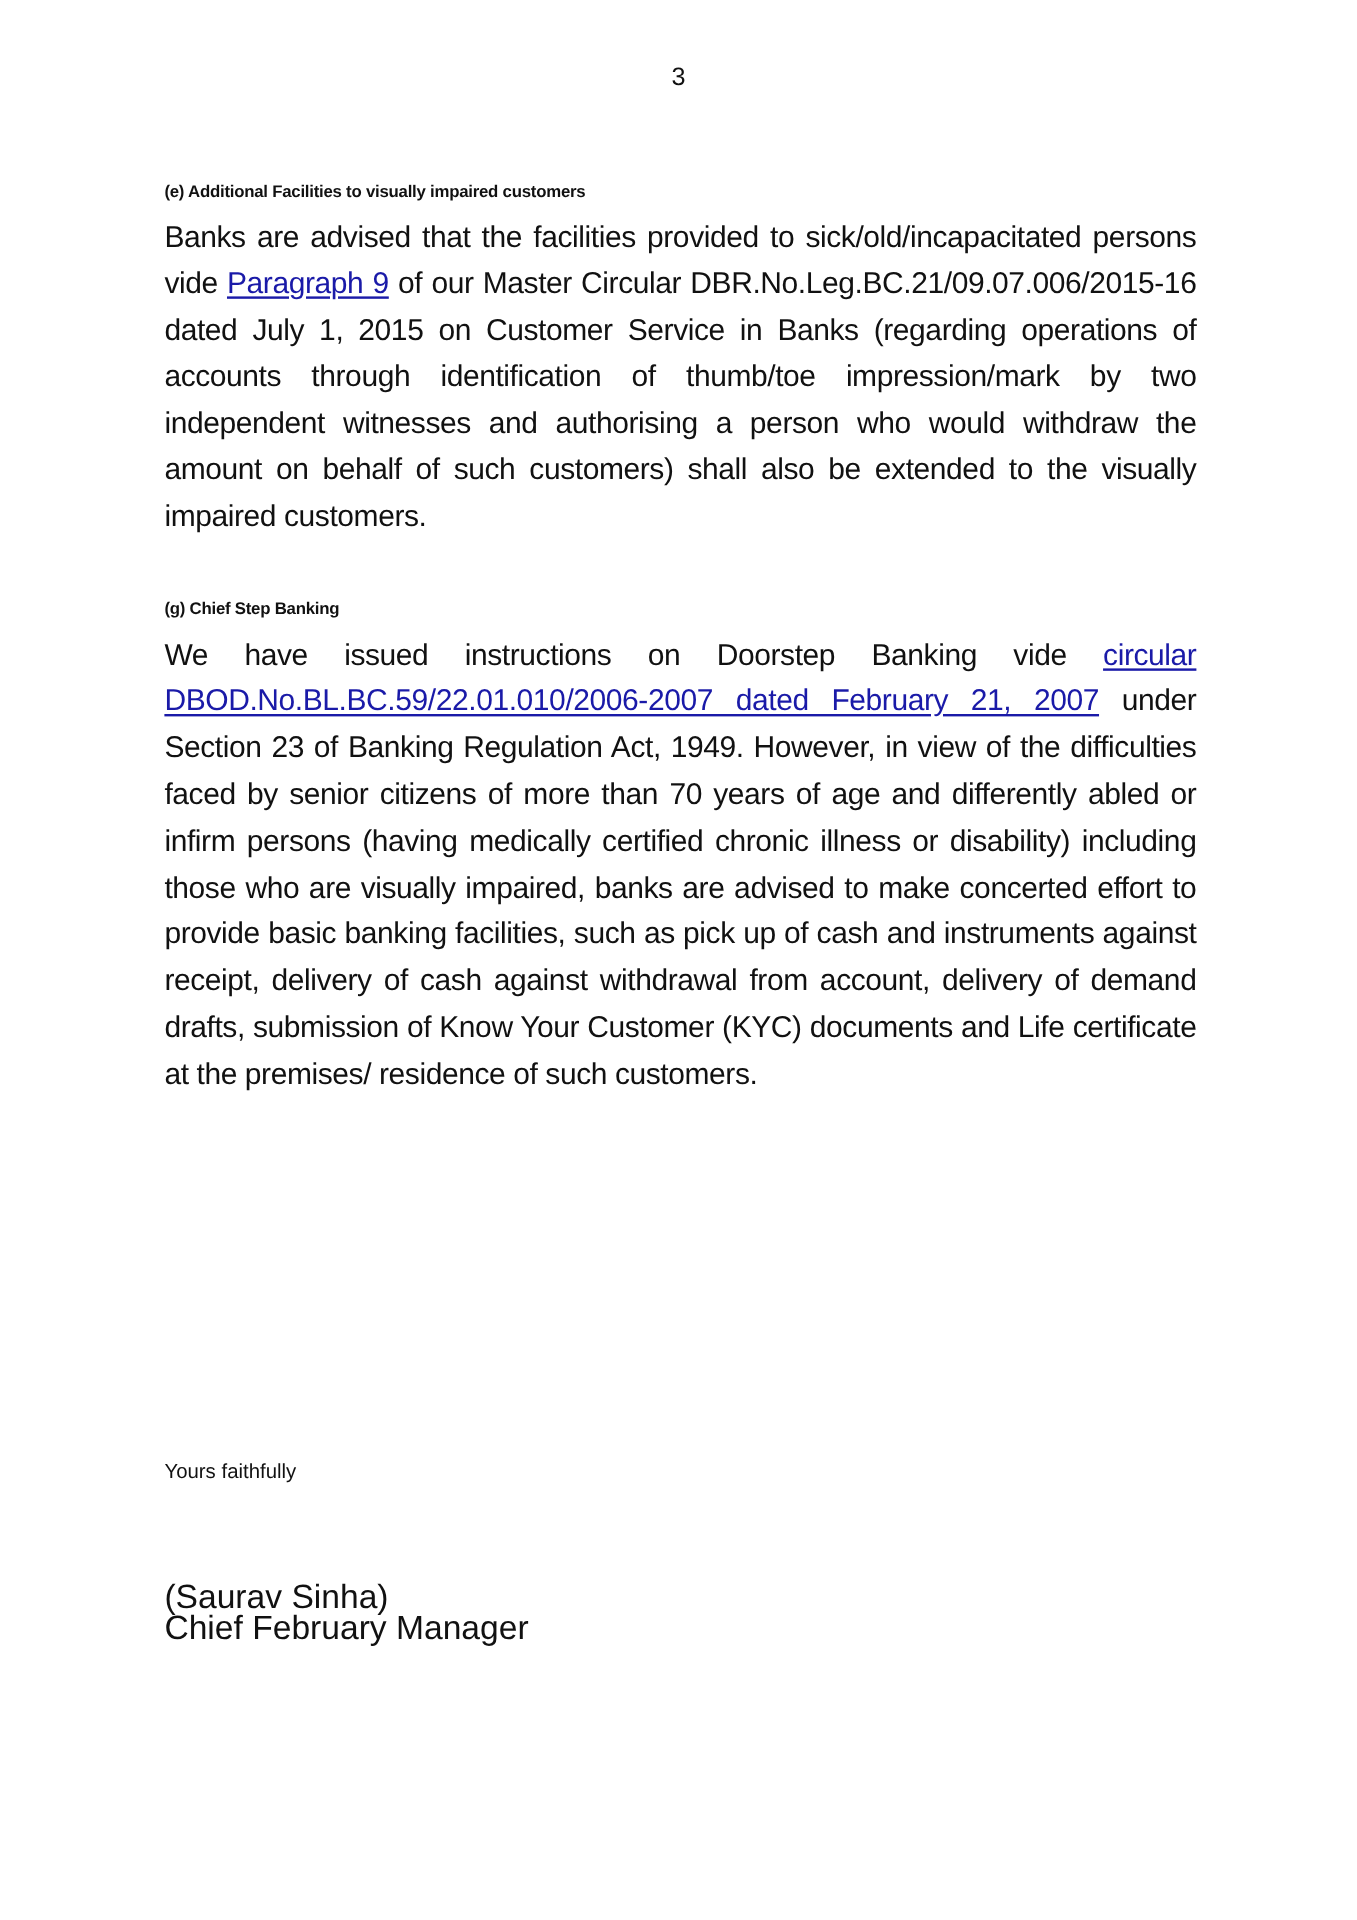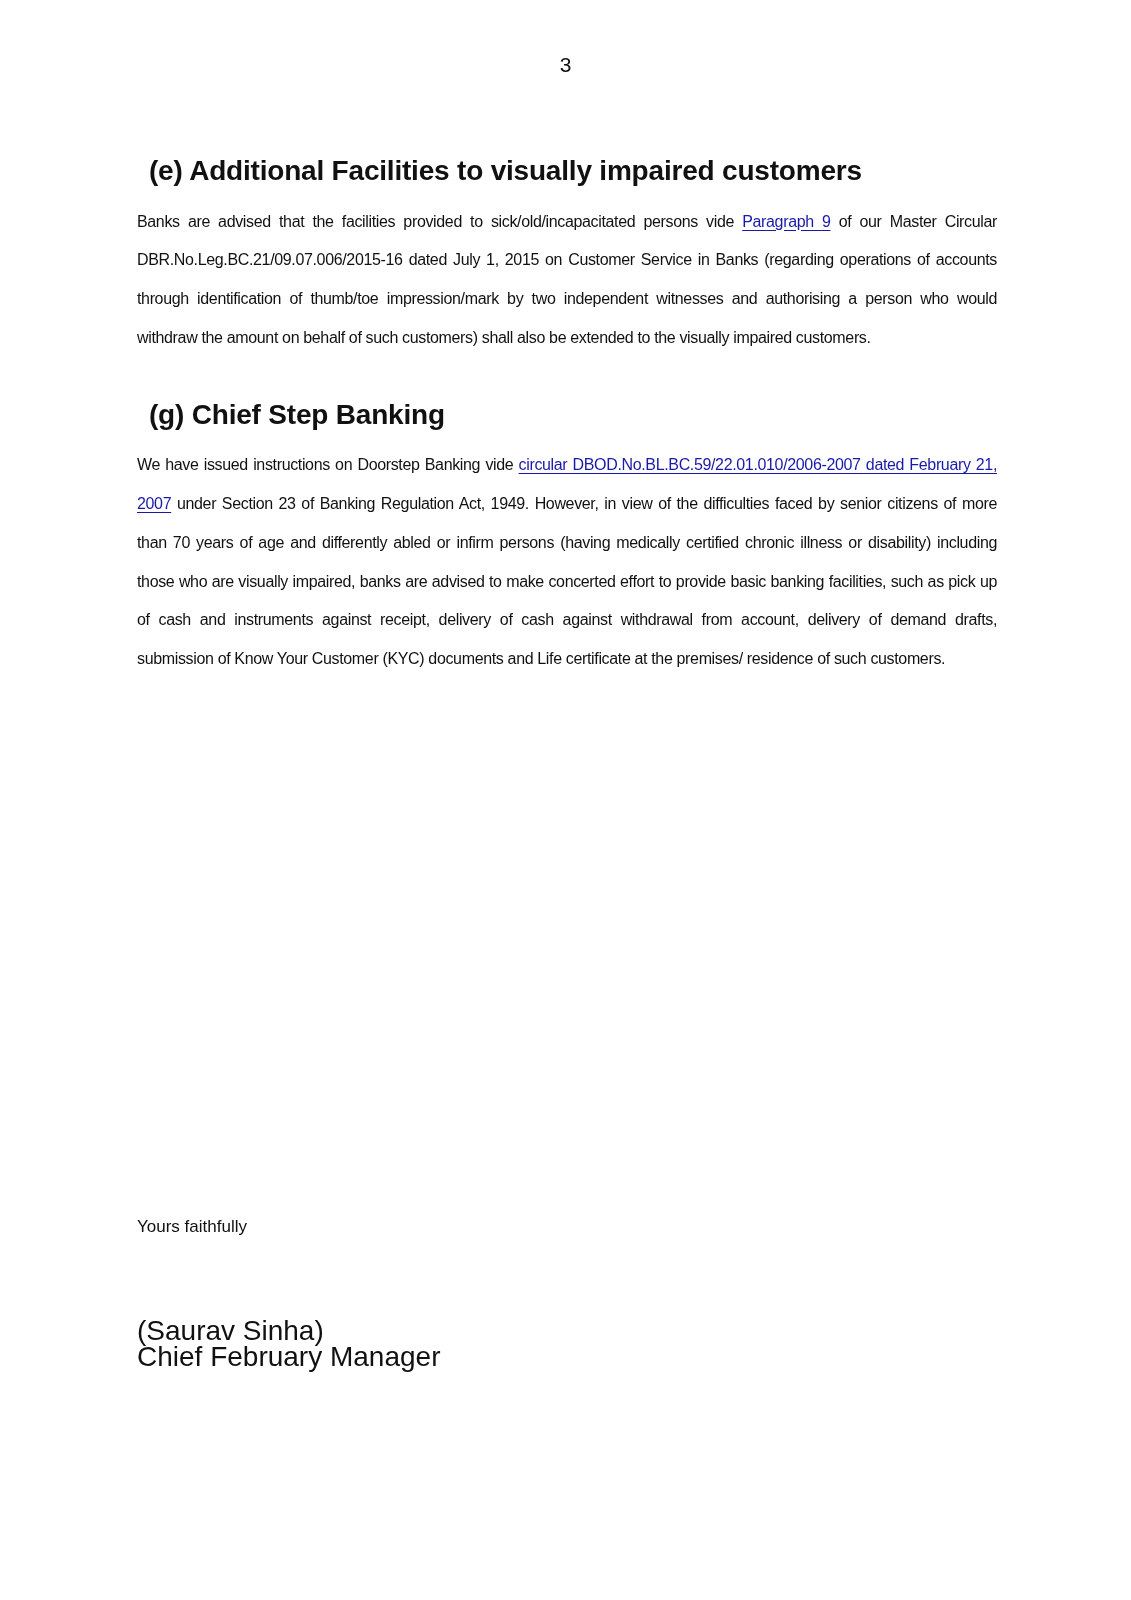--- a/index.html
+++ b/index.html
@@ -25,27 +25,27 @@
       line-height: 26px;
     }
     .content {
       position: absolute;
       left: 137px;
       top: 140px;
       width: 860px;
     }
     .heading {
       font-weight: bold;
-      font-size: 28px;
+      font-size: 14px;
       line-height: 38.5px;
-      margin: 12px;
+      margin: 0;
       letter-spacing: -0.2px;
     }
     .para {
-      font-size: 16px;
+      font-size: 25px;
       line-height: 38.8px;
       margin: 0;
       text-align: justify;
       text-align-last: left;
       letter-spacing: -0.35px;
       word-spacing: 0px;
     }
     .section {
       margin-bottom: 38px;
     }

